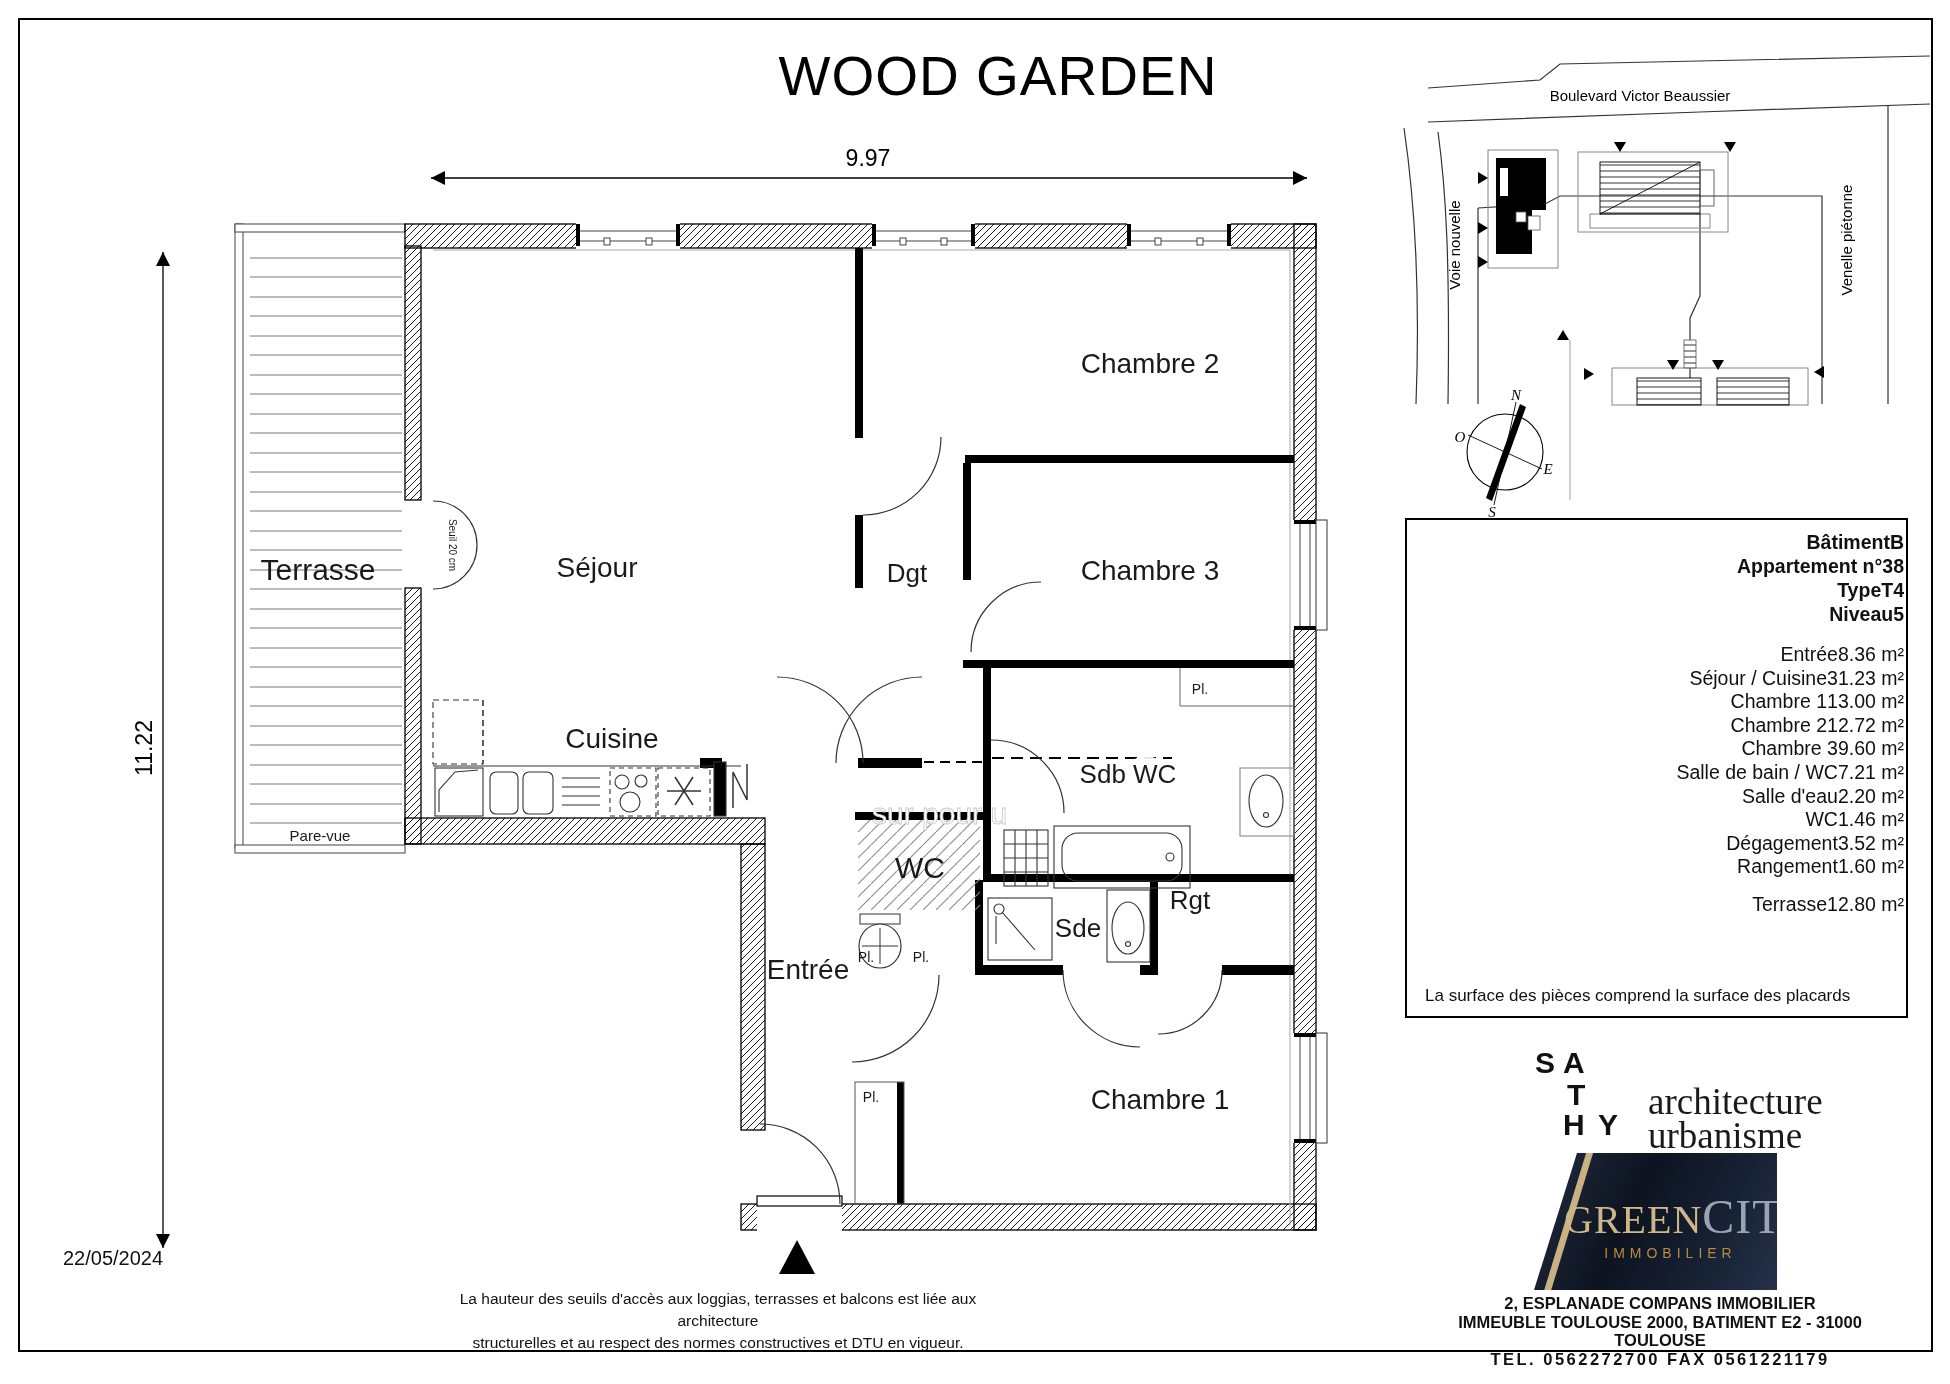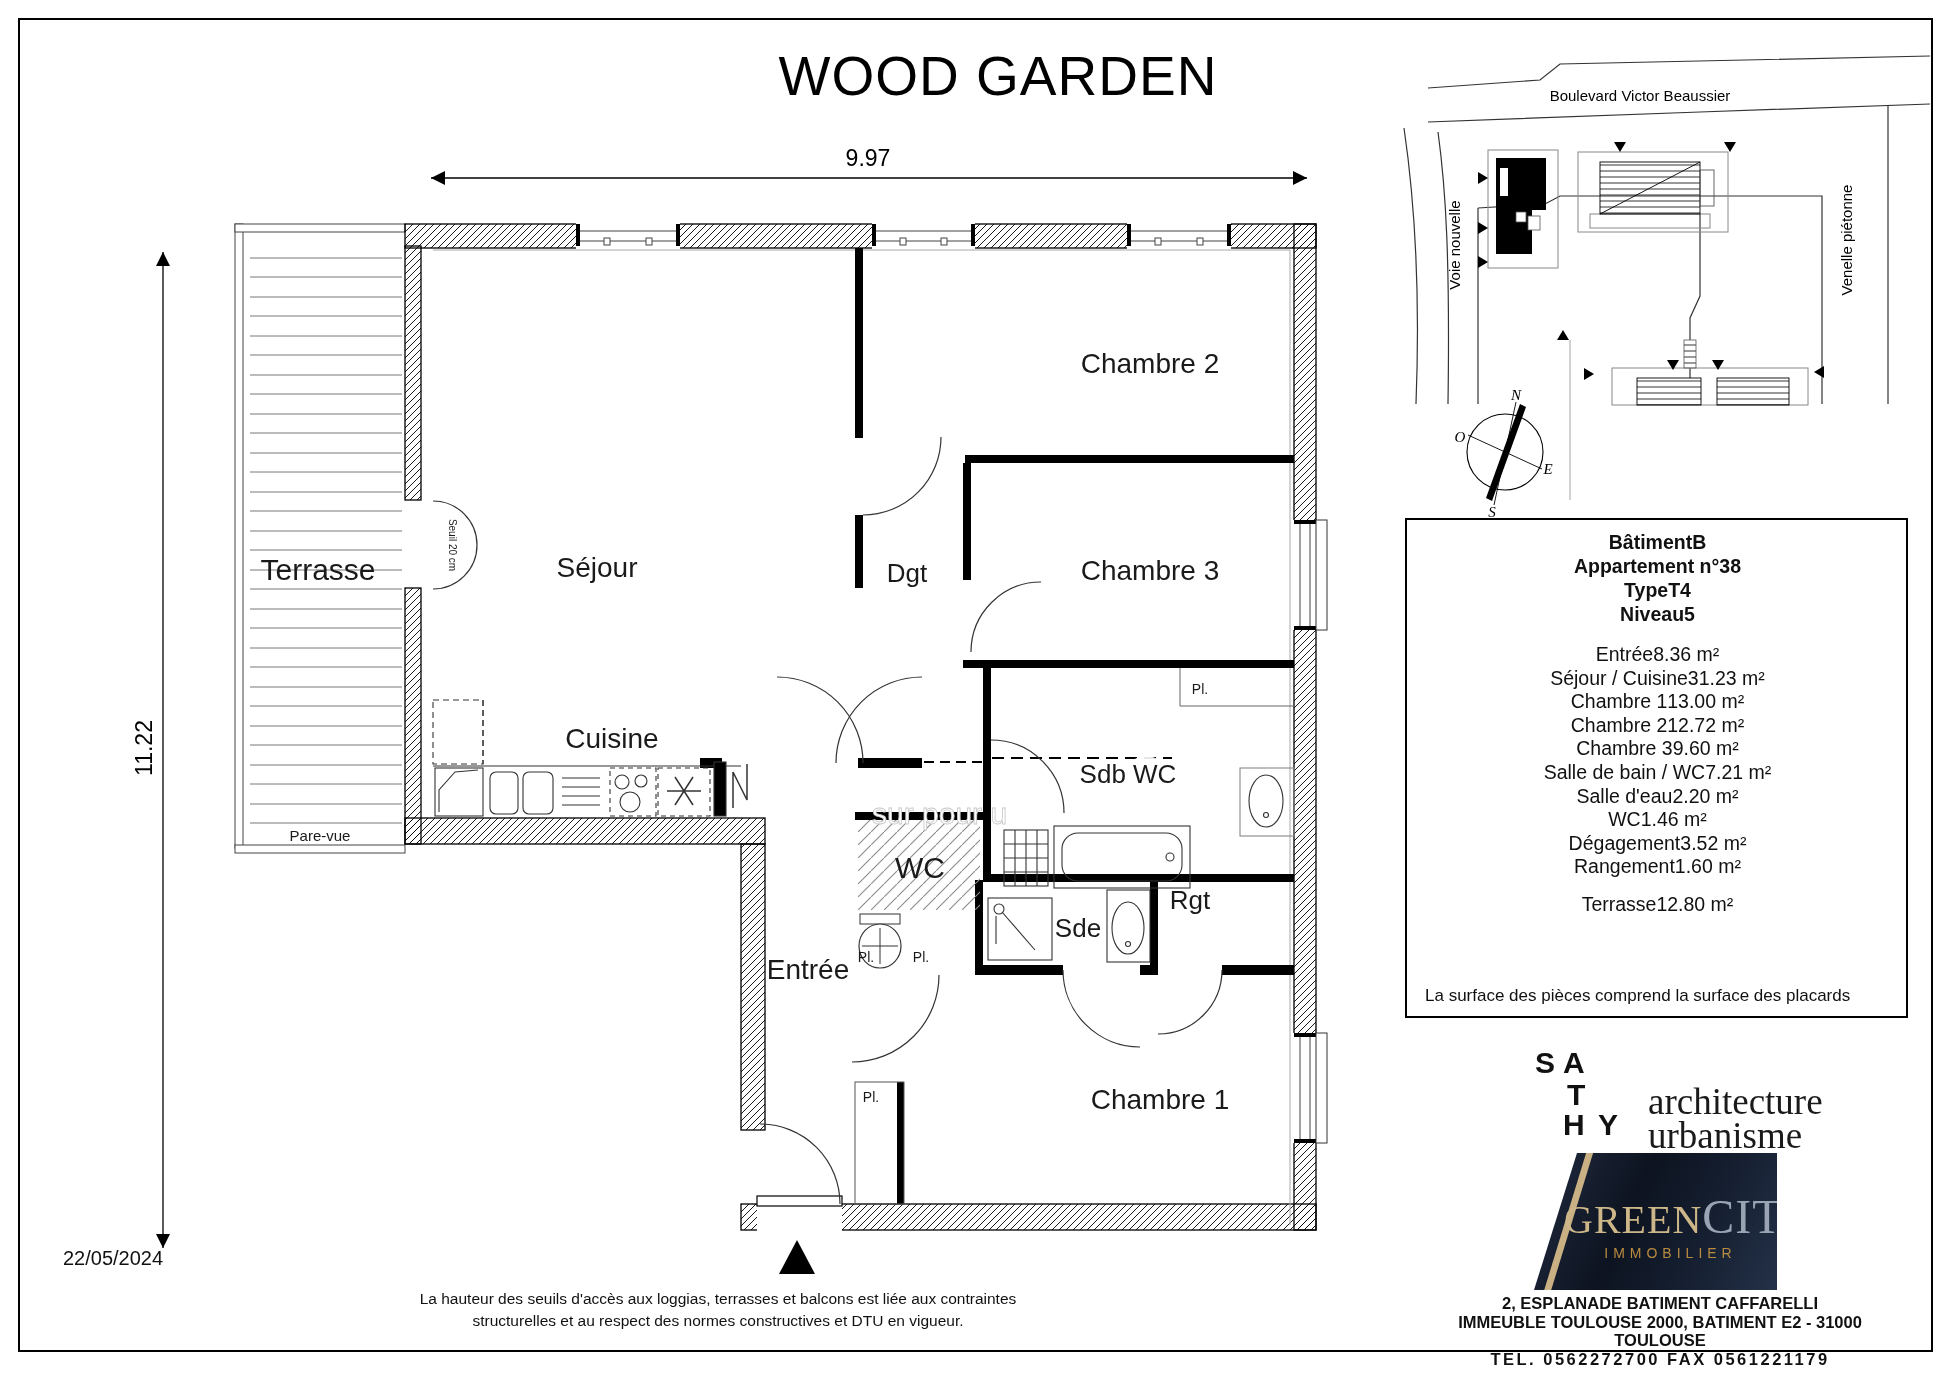--- a/index.html
+++ b/index.html
@@ -4,21 +4,21 @@
 <style>
   html,body{margin:0;padding:0;background:#fff;}
   body{width:1950px;height:1384px;position:relative;font-family:"Liberation Sans",sans-serif;color:#111;overflow:hidden;}
   #frame{position:absolute;left:18px;top:18px;width:1911px;height:1330px;border:2.5px solid #000;}
   #plan-svg{position:absolute;left:0;top:0;}
   #title{position:absolute;left:698px;top:44px;width:600px;text-align:center;font-size:55px;letter-spacing:1px;color:#000;}
   #date{position:absolute;left:63px;top:1247px;font-size:20px;}
   #disclaimer{position:absolute;left:418px;top:1288px;width:600px;text-align:center;font-size:15.5px;line-height:22px;}
   
   #panel{position:absolute;left:1405px;top:518px;width:503px;height:500px;border:2.5px solid #000;box-sizing:border-box;font-size:19.5px;background:#fff;}
-  .prow{display:flex;justify-content:center;padding:0 16px 0 18px;line-height:24px;}
+  .prow{display:flex;justify-content:flex-end;padding:0 2px 0 18px;line-height:24px;}
   .prow.b{font-weight:bold;}
   .rooms .prow{line-height:23.6px;}
   .hdr{margin-top:10px;}
   .rooms{margin-top:17px;}
   .totals{margin-top:13px;}
   #panel-note{position:absolute;left:18px;bottom:10px;font-size:17px;}
   
   .sletter{position:absolute;font-weight:bold;font-size:30px;line-height:30px;}
   .archi{position:absolute;font-family:"Liberation Serif",serif;font-size:37px;color:#1a1a1a;}
   #gc{position:absolute;left:1534px;top:1153px;width:243px;height:137px;
@@ -349,21 +349,21 @@
       <text x="1460" y="442" text-anchor="middle">O</text>
       <text x="1548" y="474" text-anchor="middle">E</text>
       <text x="1492" y="517" text-anchor="middle">S</text>
     </g>
   </g>
 </svg>
 
 <div id="title">WOOD GARDEN</div>
 <div id="date">22/05/2024</div>
 <div id="disclaimer">
-  <div>La hauteur des seuils d'accès aux loggias, terrasses et balcons est liée aux contraintes</div>
+  <div>La hauteur des seuils d'accès aux loggias, terrasses et balcons est liée aux architecture</div>
   <div>structurelles et au respect des normes constructives et DTU en vigueur.</div>
 </div>
 
 <div id="panel">
   <div class="hdr">
     <div class="prow b">
         <span>Bâtiment</span>
         <span>B</span>
       </div>
     <div class="prow b">
@@ -438,16 +438,16 @@
 <div class="archi" style="left:1648px;top:1080px;">architecture</div>
 <div class="archi" style="left:1648px;top:1114px;">urbanisme</div>
 
 <div id="gc">
   <div class="stripe"></div>
   <div class="line1"><span class="green">GREEN</span><span class="city">CITY</span></div>
   <div class="tag">IMMOBILIER</div>
 </div>
 
 <div id="addr">
-  <div>2, ESPLANADE BATIMENT CAFFARELLI</div>
+  <div>2, ESPLANADE COMPANS IMMOBILIER</div>
   <div>IMMEUBLE TOULOUSE 2000, BATIMENT E2 - 31000 TOULOUSE</div>
   <div class="tel">TEL. 0562272700   FAX 0561221179</div>
 </div>
 
 </body></html>

